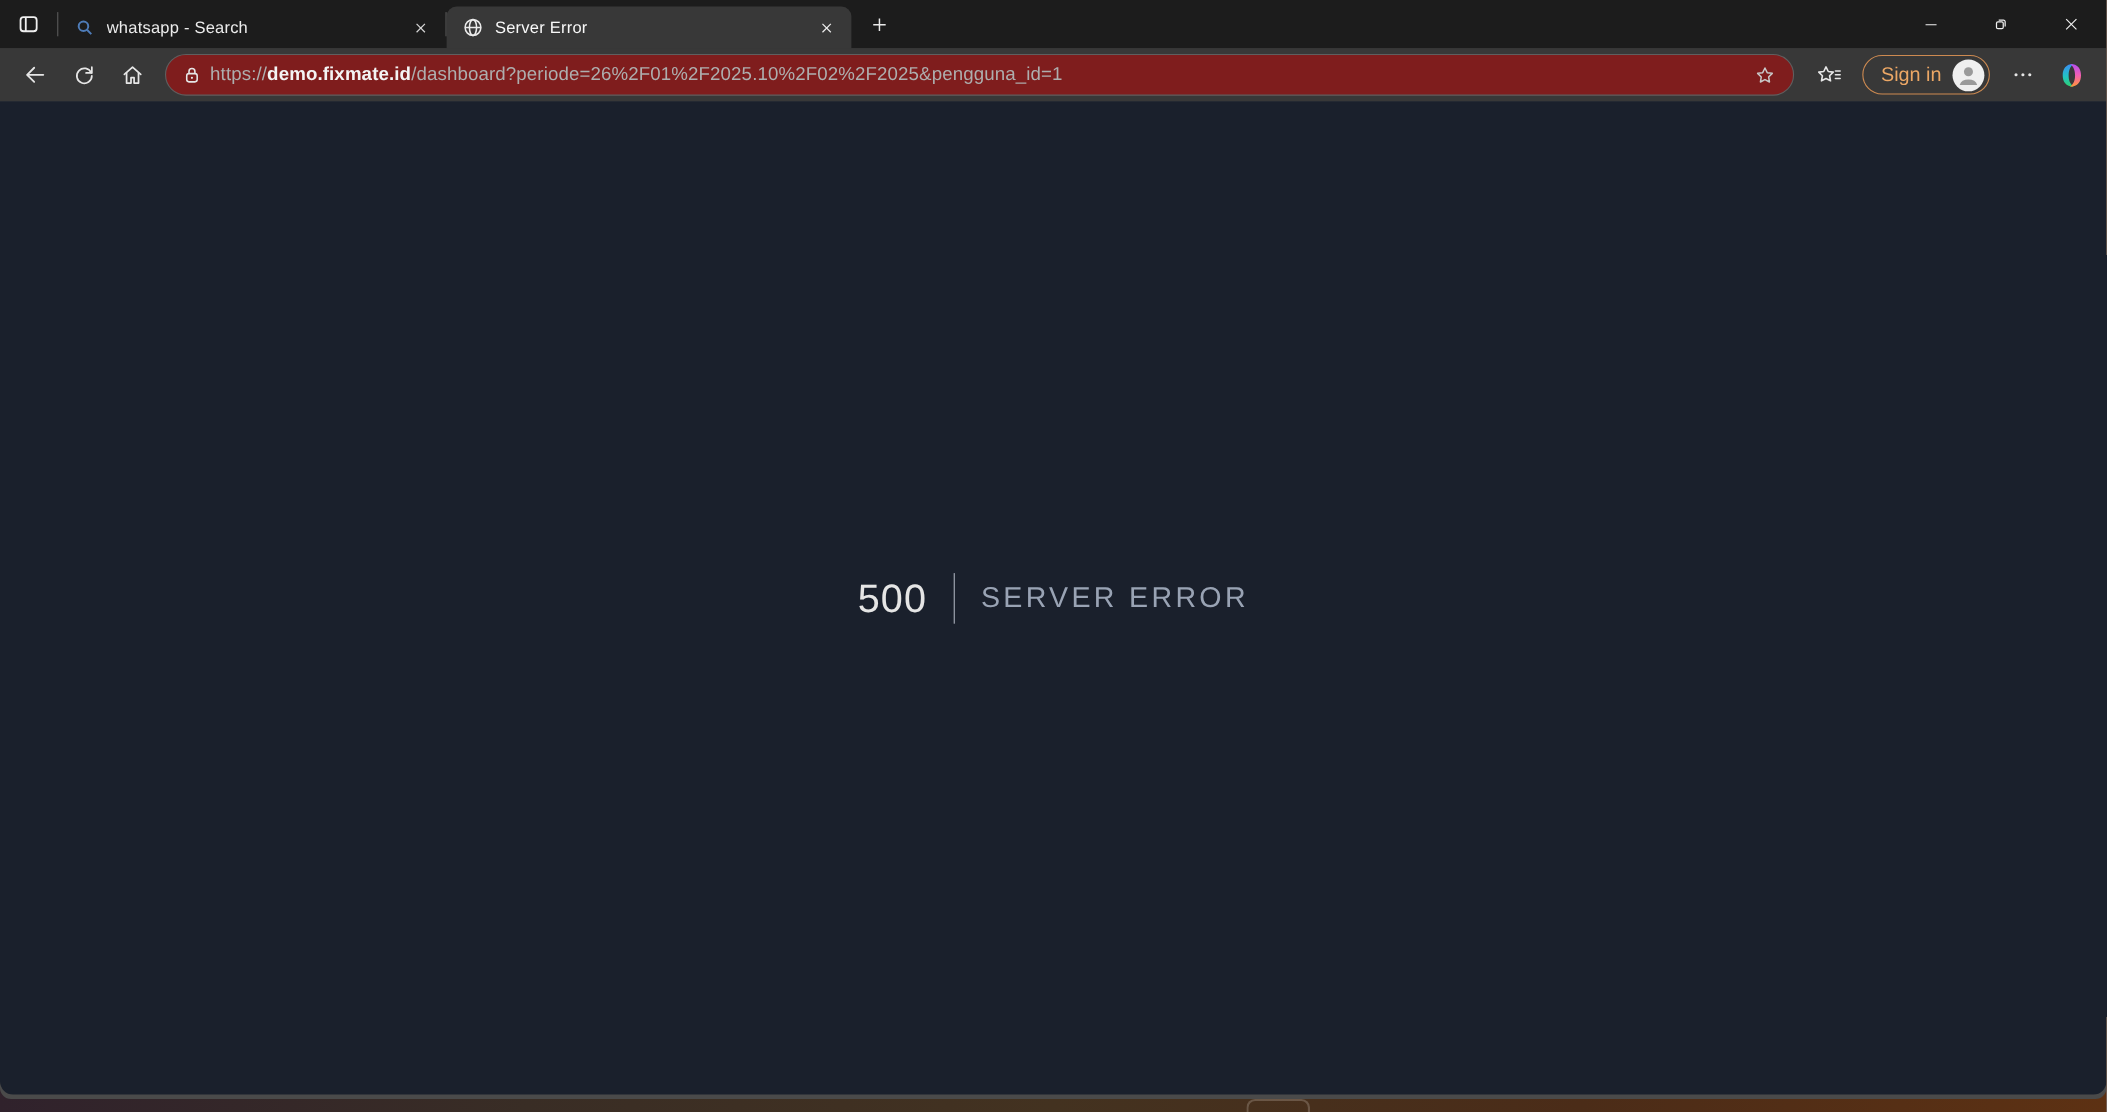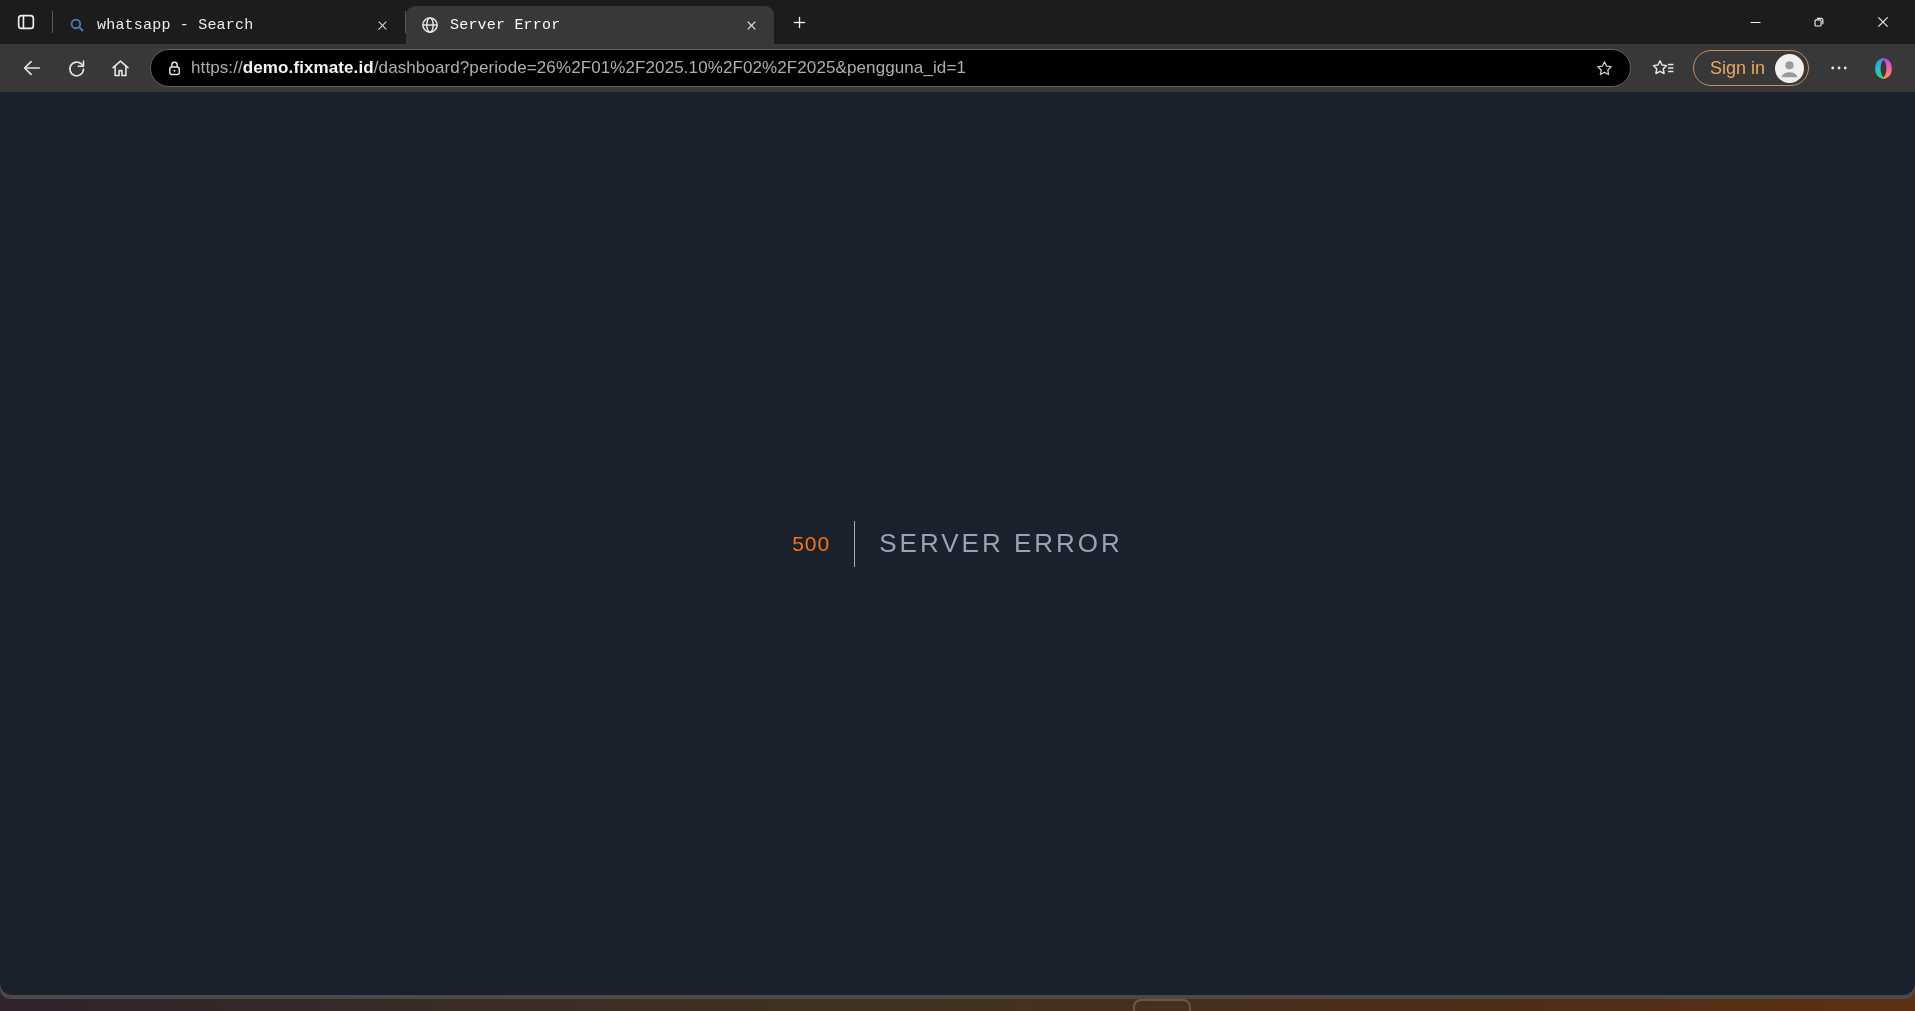--- a/index.html
+++ b/index.html
@@ -25,21 +25,21 @@
   .tab {
     display:flex; align-items:center; gap:10px; padding:0 10px 0 14px;
     margin-top:6px; height:38px; border-radius:9px 9px 0 0; position:relative;
     cursor:pointer;
   }
   .tab.inactive { background:transparent; }
   .tab.active { background:#383838; }
   .tab .favicon { width:20px; height:20px; flex:none; display:flex; align-items:center; justify-content:center; }
   .tab .tab-title {
     flex:1; font-size:15px; color:#ececec; white-space:nowrap; overflow:hidden;
-    text-overflow:ellipsis; letter-spacing:.2px;font-family:Liberation Mono, monospace;
+    text-overflow:ellipsis; letter-spacing:.2px;
   }
   .tab.active .tab-title { color:#f8f8f8; }
   .tab-close {
     width:26px; height:26px; border-radius:5px; flex:none;
     display:flex; align-items:center; justify-content:center; cursor:pointer;
   }
   .tab-1 { width:352px; } .tab-2 { width:356px; } .tab-3 { width:368px; }
   .newtab-btn {
     width:34px; height:34px; margin:5px 0 0 8px; border-radius:6px; align-self:flex-start;
     display:flex; align-items:center; justify-content:center; cursor:pointer;
@@ -51,21 +51,21 @@
   .navbar {
     height:48px; background:#383838; display:flex; align-items:center;
     padding:0 12px; gap:4px; flex:none;
   }
   .nav-btn {
     width:40px; height:38px; border-radius:6px; flex:none;
     display:flex; align-items:center; justify-content:center; cursor:pointer;
   }
   .addressbar {
     flex:1; height:38px; margin:0 8px 0 6px; border-radius:19px;
-    background:#000000; border:1px solid #5f5f5f;
+    background:#7f1d1d; border:1px solid #5f5f5f;
     display:flex; align-items:center; padding:0 8px 0 6px; min-width:0;
   }
   .lock-wrap { width:34px; height:32px; border-radius:16px; display:flex; align-items:center; justify-content:center; flex:none; cursor:pointer; }
   .url { flex:1; font-size:17px; white-space:nowrap; overflow:hidden; min-width:0; letter-spacing:.1px; }
   .url .scheme { color:#aeaeae; }
   .url .domain { color:#f4f4f4; font-weight:700; }
   .url .path { color:#aeaeae; }
   .pill-fav-btn { width:34px; height:32px; border-radius:16px; display:flex; align-items:center; justify-content:center; flex:none; cursor:pointer; }
   .signin-btn {
     height:36px; border:1.5px solid #cd8a51; border-radius:18px;
@@ -74,21 +74,21 @@
   }
   .signin-label { color:#eca765; font-size:18px; }
   .avatar { width:29px; height:29px; border-radius:50%; background:#efefef; display:flex; align-items:center; justify-content:center; }
   
   .content {
     flex:1; background:#1a202c; border-radius:0 0 12px 12px; margin-bottom:4px;
     display:flex; align-items:center; justify-content:center;
   }
   .error-wrap { display:flex; align-items:center; }
   .error-code {
-    font-size:21px; color:#f97316; letter-spacing:1px; padding-right:24px;
+    font-size:36px; color:#e5e5e5; letter-spacing:1px; padding-right:24px;
   }
   .error-divider { width:1px; height:46px; background:#a9aebb; }
   .error-message {
     font-size:26px; color:#99a3b4; letter-spacing:3px; padding-left:24px;
   }
   
   .taskbar-hint {
     position:absolute; bottom:-3px; left:1133px; width:58px; height:15px;
     border:2px solid rgba(185,172,158,.32); border-bottom:none; border-radius:8px 8px 0 0;
   }

